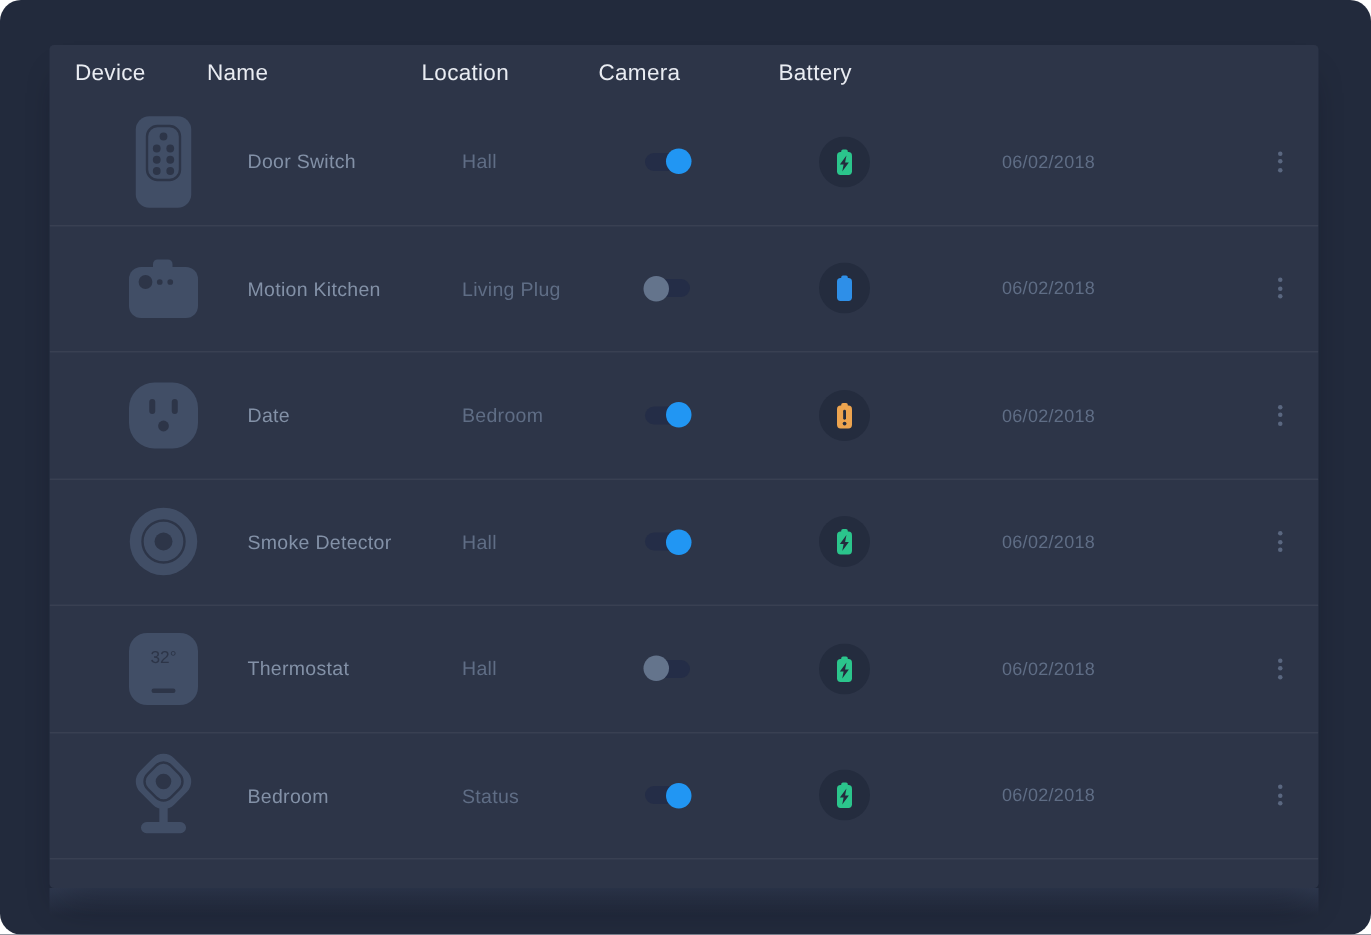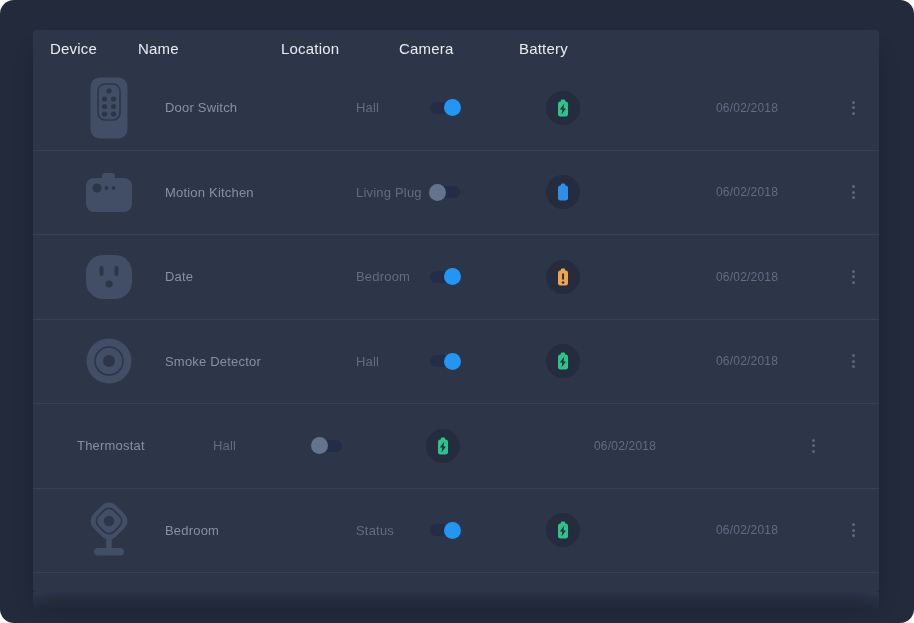--- a/index.html
+++ b/index.html
@@ -36,21 +36,21 @@
   .grid-row{
     display:grid;
     grid-template-columns:88px 143px 118px 120px 122px 1fr 40px;
     align-items:center;
     padding:0 16px 0 17px;
   }
   .thead{height:36px;}
   .thead span{color:var(--header-text);font-size:15px;letter-spacing:.2px;}
   .row{height:84.5px;border-bottom:1px solid var(--divider);padding-left:44px;}
   .cell-name{color:var(--name-text);font-size:13px;letter-spacing:.2px;}
-  .cell-loc,.cell-date{color:var(--muted-text);font-size:13px;letter-spacing:.2px;margin-left:48px;}
+  .cell-loc,.cell-date{color:var(--muted-text);font-size:13px;letter-spacing:.2px;}
   .cell-date{font-size:12px;}
   .device-box{width:56px;display:flex;justify-content:center;align-items:center;margin-left:4px;}
   
   .toggle{position:relative;width:30px;height:12px;border-radius:6px;background:var(--track);margin-left:4px;cursor:pointer;}
   .toggle .knob{position:absolute;top:-2.5px;width:17px;height:17px;border-radius:50%;}
   .toggle.on .knob{right:-1px;background:var(--accent);}
   .toggle.off .knob{left:-1px;background:var(--knob-off);}
   
   .batt{width:34px;height:34px;display:block;}
   .batt-green-charging{color:#2bc58c;}
@@ -196,20 +196,27 @@
     </svg>
           </div>
     <span class="cell-date">06/02/2018</span>
     <div class="kebab">
             <i></i>
             <i></i>
             <i></i>
           </div>
   </div>
         <div class="grid-row row">
+    <div class="device-box">
+            <svg width="48" height="50" viewBox="0 0 48 50">
+      <rect x="1" y="1" width="46" height="48" rx="12" fill="#414e66"></rect>
+      <text x="24" y="21" text-anchor="middle" font-size="11.5" font-family="Liberation Sans, sans-serif" fill="#2d3548">32°</text>
+      <rect x="16" y="38" width="16" height="3" rx="1.5" fill="#2d3548"></rect>
+    </svg>
+          </div>
     <span class="cell-name">Thermostat</span>
     <span class="cell-loc">Hall</span>
     <div>
       <div class="toggle off">
               <span class="knob"></span>
             </div>
     </div>
     <div>
             <svg class="batt batt-green-charging" viewBox="0 0 34 34">
       <circle cx="17" cy="17" r="17" fill="#242c3e"></circle>

